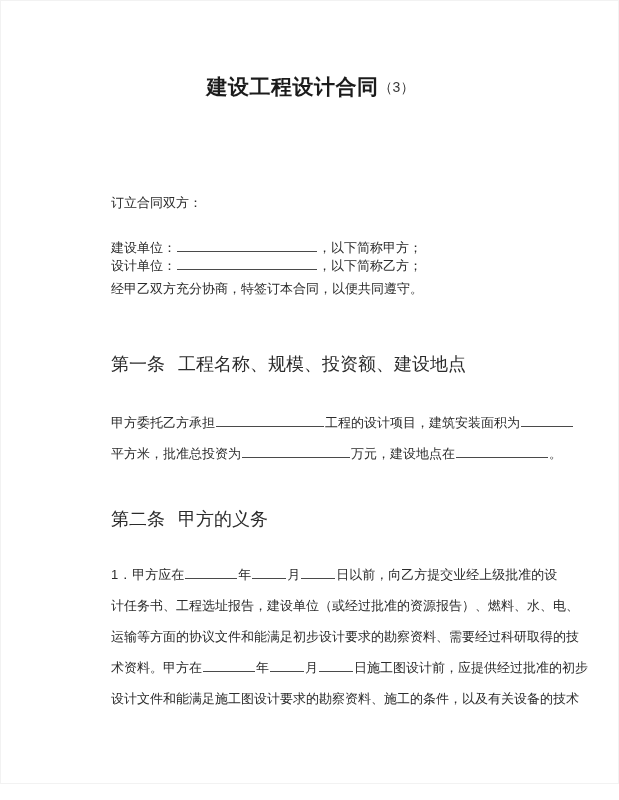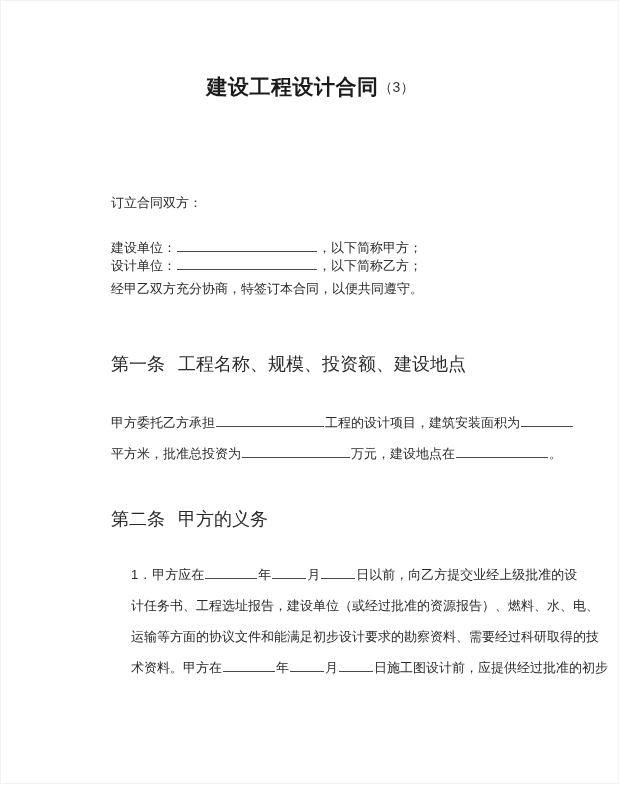--- a/index.html
+++ b/index.html
@@ -115,24 +115,25 @@
       <span>平方米，批准总投资为</span><span class="blank b-lg"></span><span>万元，建设地点在</span><span class="blank b-md"></span><span>。</span>
     </div>
   </div>
 
   <div class="body-block" style="top: 503px;">
     <div class="sec-head">
       <span>第二条</span><span class="sec-gap"></span><span>甲方的义务</span>
     </div>
   </div>
 
-  <div class="body-block" style="top: 558px; width: 403px; margin-left: 20px;">
+  <div class="body-block" style="top: 558px; width: 403px;">
     <div class="para-line">
       <span class="item-no">1．</span><span>甲方应在</span><span class="blank b-sm"></span><span>年</span><span class="blank b-xs"></span><span>月</span><span class="blank b-xs"></span><span>日以前，向乙方提交业经上级批准的设</span>
     </div>
     <div class="para-line">计任务书、工程选址报告，建设单位（或经过批准的资源报告）、燃料、水、电、</div>
     <div class="para-line">运输等方面的协议文件和能满足初步设计要求的勘察资料、需要经过科研取得的技</div>
     <div class="para-line">
       <span>术资料。甲方在</span><span class="blank b-sm"></span><span>年</span><span class="blank b-xs"></span><span>月</span><span class="blank b-xs"></span><span>日施工图设计前，应提供经过批准的初步</span>
     </div>
+    <div class="para-line">设计文件和能满足施工图设计要求的勘察资料、施工的条件，以及有关设备的技术</div>
   </div>
 
 </div>
 
 </body></html>

